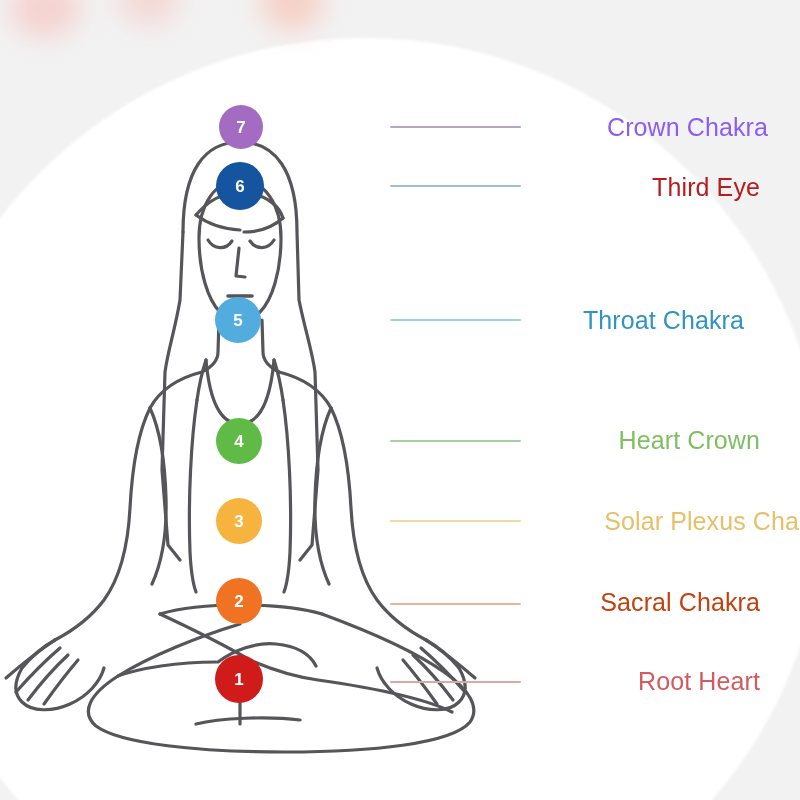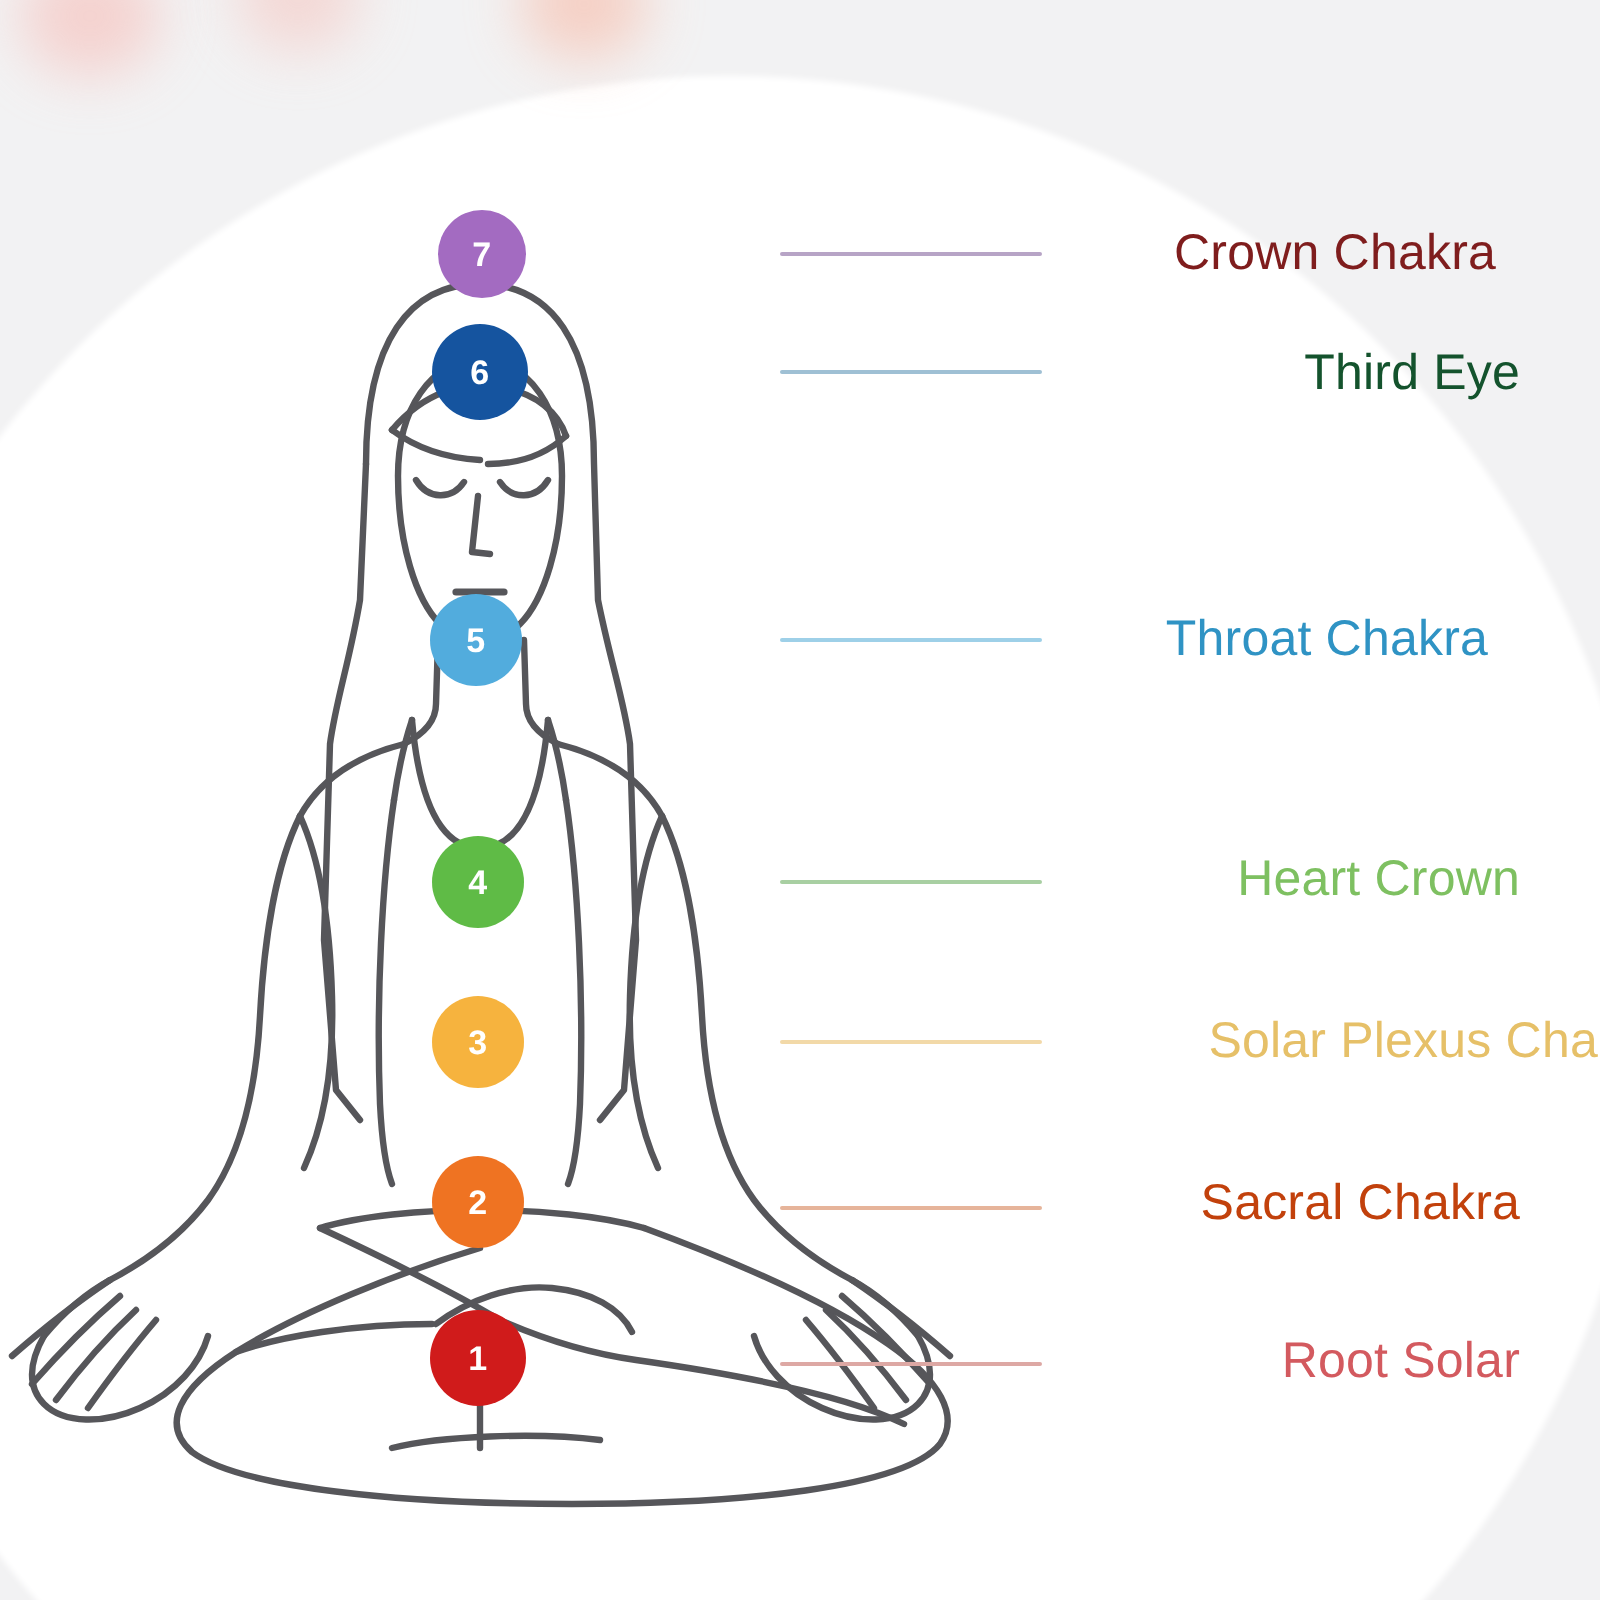--- a/index.html
+++ b/index.html
@@ -179,26 +179,26 @@
       <path d="M118 676 C140 668 178 662 216 662"></path>
 
     </g>
   </svg>
 
   <div id="chakra-layer">
       <div class="leader" style="left: 390px; top: 126px; width: 131px; background: rgb(183, 164, 198);"></div>
       <div class="chakra" style="left: 219px; top: 105px; width: 44px; height: 44px; background: rgb(163, 107, 193);">
         <span>7</span>
       </div>
-      <div class="label right-anchored" style="right: 52px; top: 127px; color: #7f1d1d;">Crown Chakra</div>
+      <div class="label right-anchored" style="right: 32px; top: 127px; color: #8b5cf6;">Crown Chakra</div>
       <div class="leader" style="left: 390px; top: 185px; width: 131px; background: rgb(159, 192, 212);"></div>
       <div class="chakra" style="left: 216px; top: 162px; width: 48px; height: 48px; background: rgb(21, 84, 159);">
         <span>6</span>
       </div>
-      <div class="label right-anchored" style="right: 40px; top: 187px; color: #14532d;">Third Eye</div>
+      <div class="label right-anchored" style="right: 40px; top: 187px; color: #b91c1c;">Third Eye</div>
       <div class="leader" style="left: 390px; top: 319px; width: 131px; background: rgb(158, 208, 232);"></div>
       <div class="chakra" style="left: 215px; top: 297px; width: 46px; height: 46px; background: rgb(82, 172, 221);">
         <span>5</span>
       </div>
       <div class="label right-anchored" style="right: 56px; top: 320px; color: rgb(47, 147, 196);">Throat Chakra</div>
       <div class="leader" style="left: 390px; top: 440px; width: 131px; background: rgb(168, 207, 162);"></div>
       <div class="chakra" style="left: 216px; top: 418px; width: 46px; height: 46px; background: rgb(95, 187, 70);">
         <span>4</span>
       </div>
       <div class="label right-anchored" style="right: 40px; top: 440px; color: rgb(126, 192, 97);">Heart Crown</div>
@@ -209,16 +209,16 @@
       <div class="label right-anchored" style="right: -34px; top: 521px; color: rgb(230, 192, 104);">Solar Plexus Chakra</div>
       <div class="leader" style="left: 390px; top: 603px; width: 131px; background: rgb(230, 180, 154);"></div>
       <div class="chakra" style="left: 216px; top: 578px; width: 46px; height: 46px; background: rgb(239, 115, 34);">
         <span>2</span>
       </div>
       <div class="label right-anchored" style="right: 40px; top: 602px; color: #c2410c;">Sacral Chakra</div>
       <div class="leader" style="left: 390px; top: 681px; width: 131px; background: rgb(221, 168, 164);"></div>
       <div class="chakra" style="left: 215px; top: 655px; width: 48px; height: 48px; background: rgb(208, 27, 27);">
         <span>1</span>
       </div>
-      <div class="label right-anchored" style="right: 40px; top: 681px; color: rgb(211, 90, 95);">Root Solar</div>
+      <div class="label right-anchored" style="right: 40px; top: 681px; color: rgb(211, 90, 95);">Root Heart</div>
     </div>
 
 </div>
 
 </body></html>

